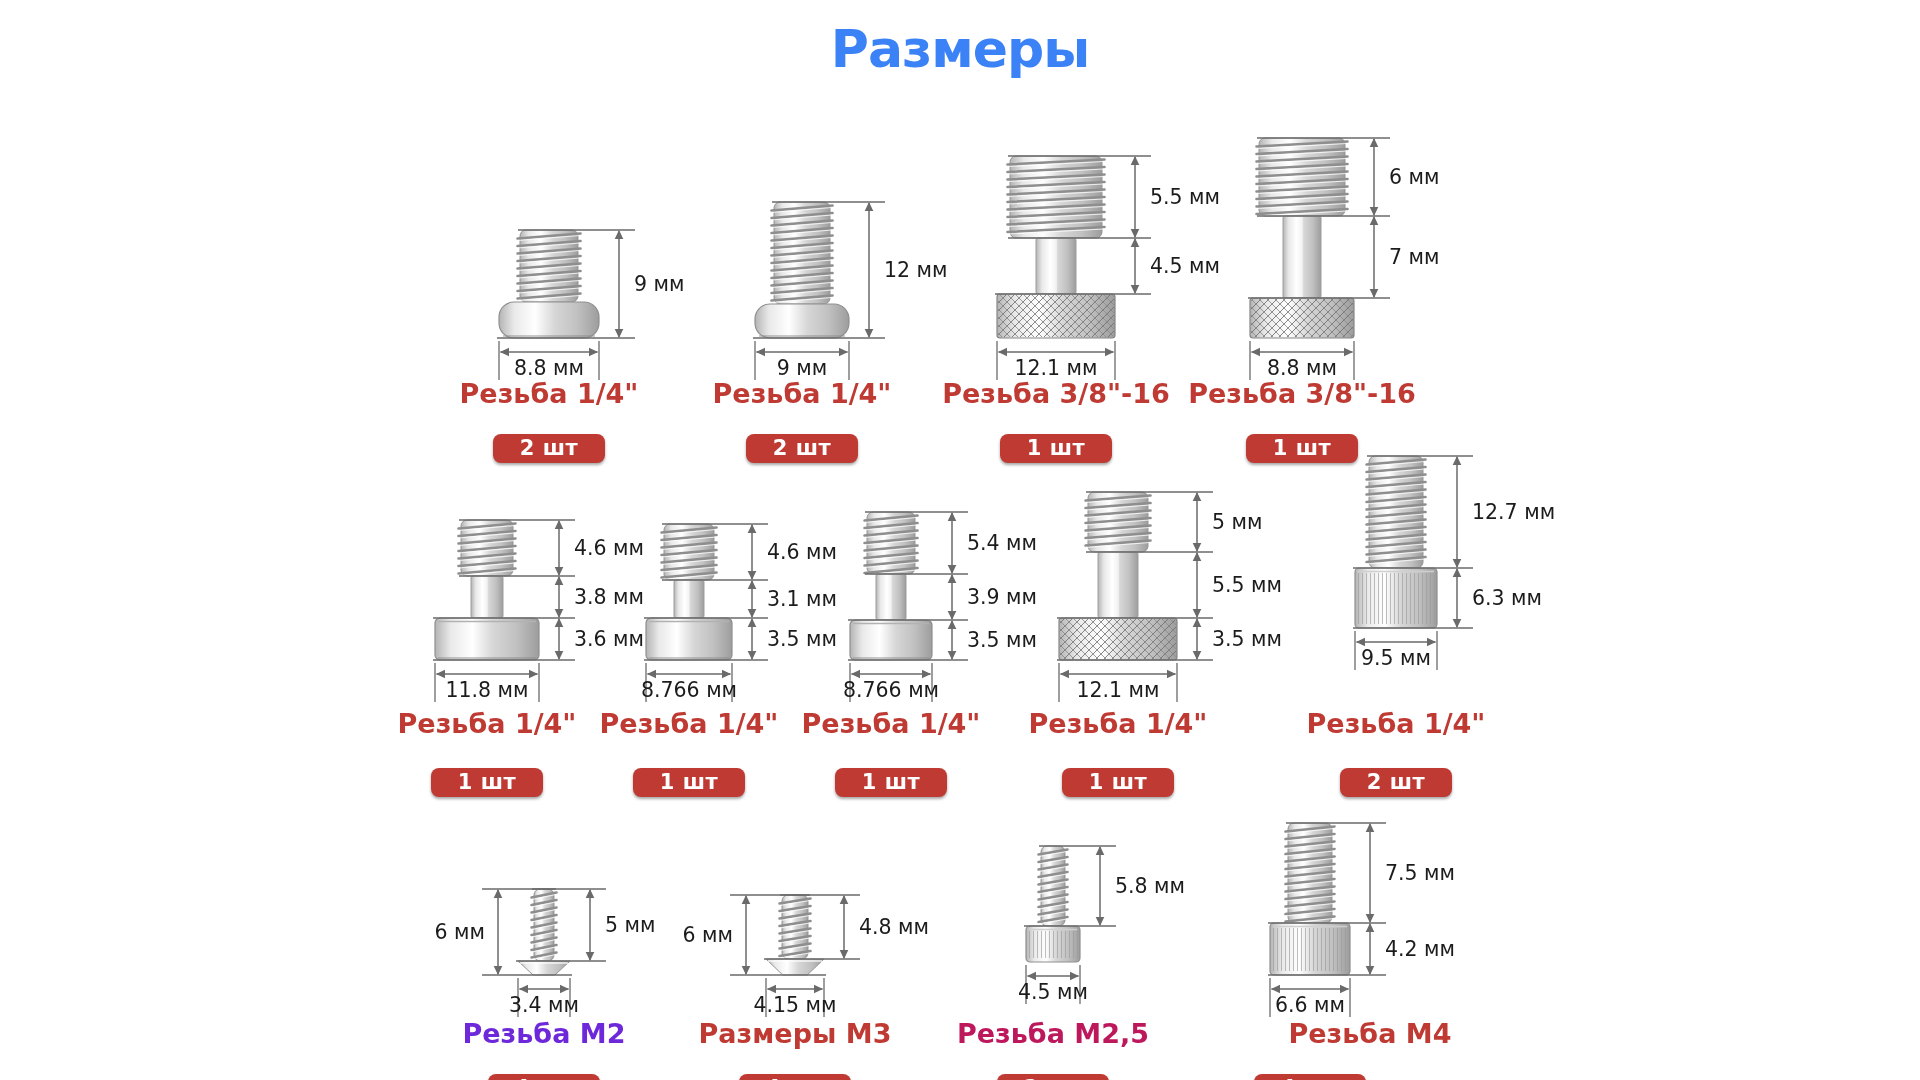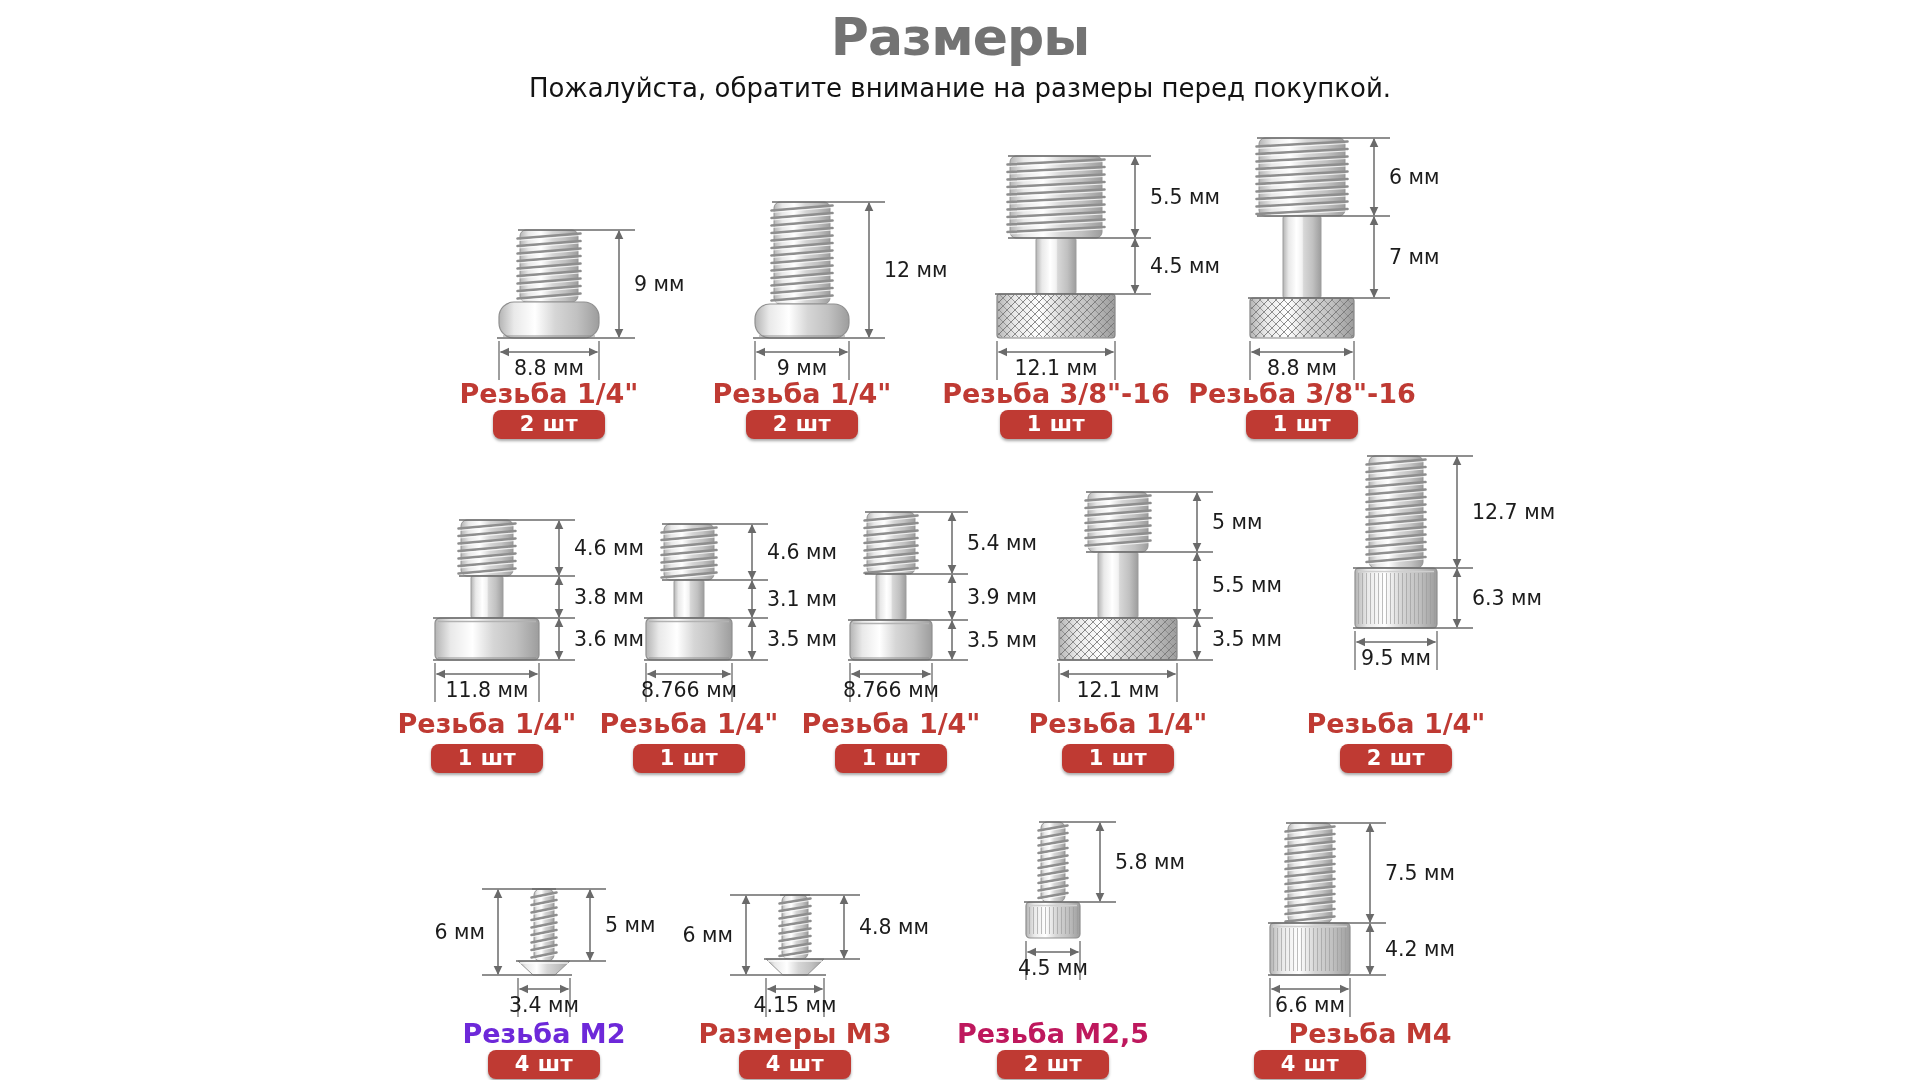--- a/index.html
+++ b/index.html
@@ -2,46 +2,46 @@
 <html><head>
 <meta charset="utf-8">
 <style>
   * { margin:0; padding:0; box-sizing:border-box; }
   html,body { width:1920px; height:1080px; background:#ffffff; }
   #stage {
     position:relative; width:1920px; height:1080px; background:#ffffff;
     font-family:"DejaVu Sans", sans-serif; overflow:hidden;
   }
   .title {
-    text-align:center; padding-top:10px; font-size:52px; font-weight:bold;
-    color:#737373; letter-spacing:-1px; line-height:1.05;
+    text-align:center; padding-top:22px; font-size:52px; font-weight:bold;
+    color:#3b82f6; letter-spacing:-1px; line-height:1.05;
   }
   .subtitle {
     text-align:center; margin-top:8px; font-size:26px; color:#131313;
   }
   .screw-block { position:absolute; pointer-events:none; }
   .screw-block svg { display:block; }
   .thread-label {
     position:absolute; transform:translateX(-50%); white-space:nowrap;
     font-size:27px; font-weight:bold; text-align:center;
   }
   .qty-badge {
     position:absolute; transform:translateX(-50%); width:112px; height:29px;
     line-height:29px; border-radius:8px; text-align:center;
     font-size:21px; font-weight:bold; letter-spacing:0.5px;
     box-shadow:0 2px 3px rgba(0,0,0,0.35);
+    margin-top:24px;
   }
   svg text { font-family:"DejaVu Sans", sans-serif; }
 </style>
 </head>
 <body>
 
 <div id="stage">
   <div class="title">Размеры</div>
-  <div class="subtitle">Пожалуйста, обратите внимание на размеры перед покупкой.</div>
   <div id="figures">
       <div class="screw-block" style="left:329px;top:220px;width:440px;height:164px">
         <svg width="440" height="164" viewBox="0 0 440 164">
           <defs>
         <linearGradient id="mg0_0" x1="0" y1="0" x2="1" y2="0">
           <stop offset="0" stop-color="#b4b4b4"></stop>
               <stop offset="0.15" stop-color="#e9e9e9"></stop>
           <stop offset="0.36" stop-color="#ffffff"></stop>
               <stop offset="0.56" stop-color="#d6d6d6"></stop>
           <stop offset="0.78" stop-color="#c1c1c1"></stop>
@@ -734,21 +734,21 @@
           <line x1="170" y1="93" x2="170" y2="132" stroke="#6a6a6a" stroke-width="1.3"></line>
           <line x1="228" y1="93" x2="228" y2="132" stroke="#6a6a6a" stroke-width="1.3"></line>
           <line x1="171.5" y1="104" x2="226.5" y2="104" stroke="#6a6a6a" stroke-width="1.5"></line>
           <polygon points="171,104 180,99.7 180,108.3" fill="#6a6a6a"></polygon>
           <polygon points="227,104 218,99.7 218,108.3" fill="#6a6a6a"></polygon>
           <text x="199" y="127" font-size="20.5" fill="#1c1c1c" text-anchor="middle">4.15 мм</text>
         </svg>
       </div>
       <div class="thread-label" style="left:795px;top:1018px;color:#bf3a33">Размеры M3</div>
       <div class="qty-badge" style="left:795px;top:1050px;background:#bf3a33;color:#ffffff">4 шт</div>
-      <div class="screw-block" style="left:856px;top:812px;width:394px;height:172px">
+      <div class="screw-block" style="left:856px;top:836px;width:394px;height:172px">
         <svg width="394" height="172" viewBox="0 0 394 172">
           <defs>
         <linearGradient id="mg2_2" x1="0" y1="0" x2="1" y2="0">
           <stop offset="0" stop-color="#b4b4b4"></stop>
               <stop offset="0.15" stop-color="#e9e9e9"></stop>
           <stop offset="0.36" stop-color="#ffffff"></stop>
               <stop offset="0.56" stop-color="#d6d6d6"></stop>
           <stop offset="0.78" stop-color="#c1c1c1"></stop>
               <stop offset="1" stop-color="#9d9d9d"></stop>
         </linearGradient>

